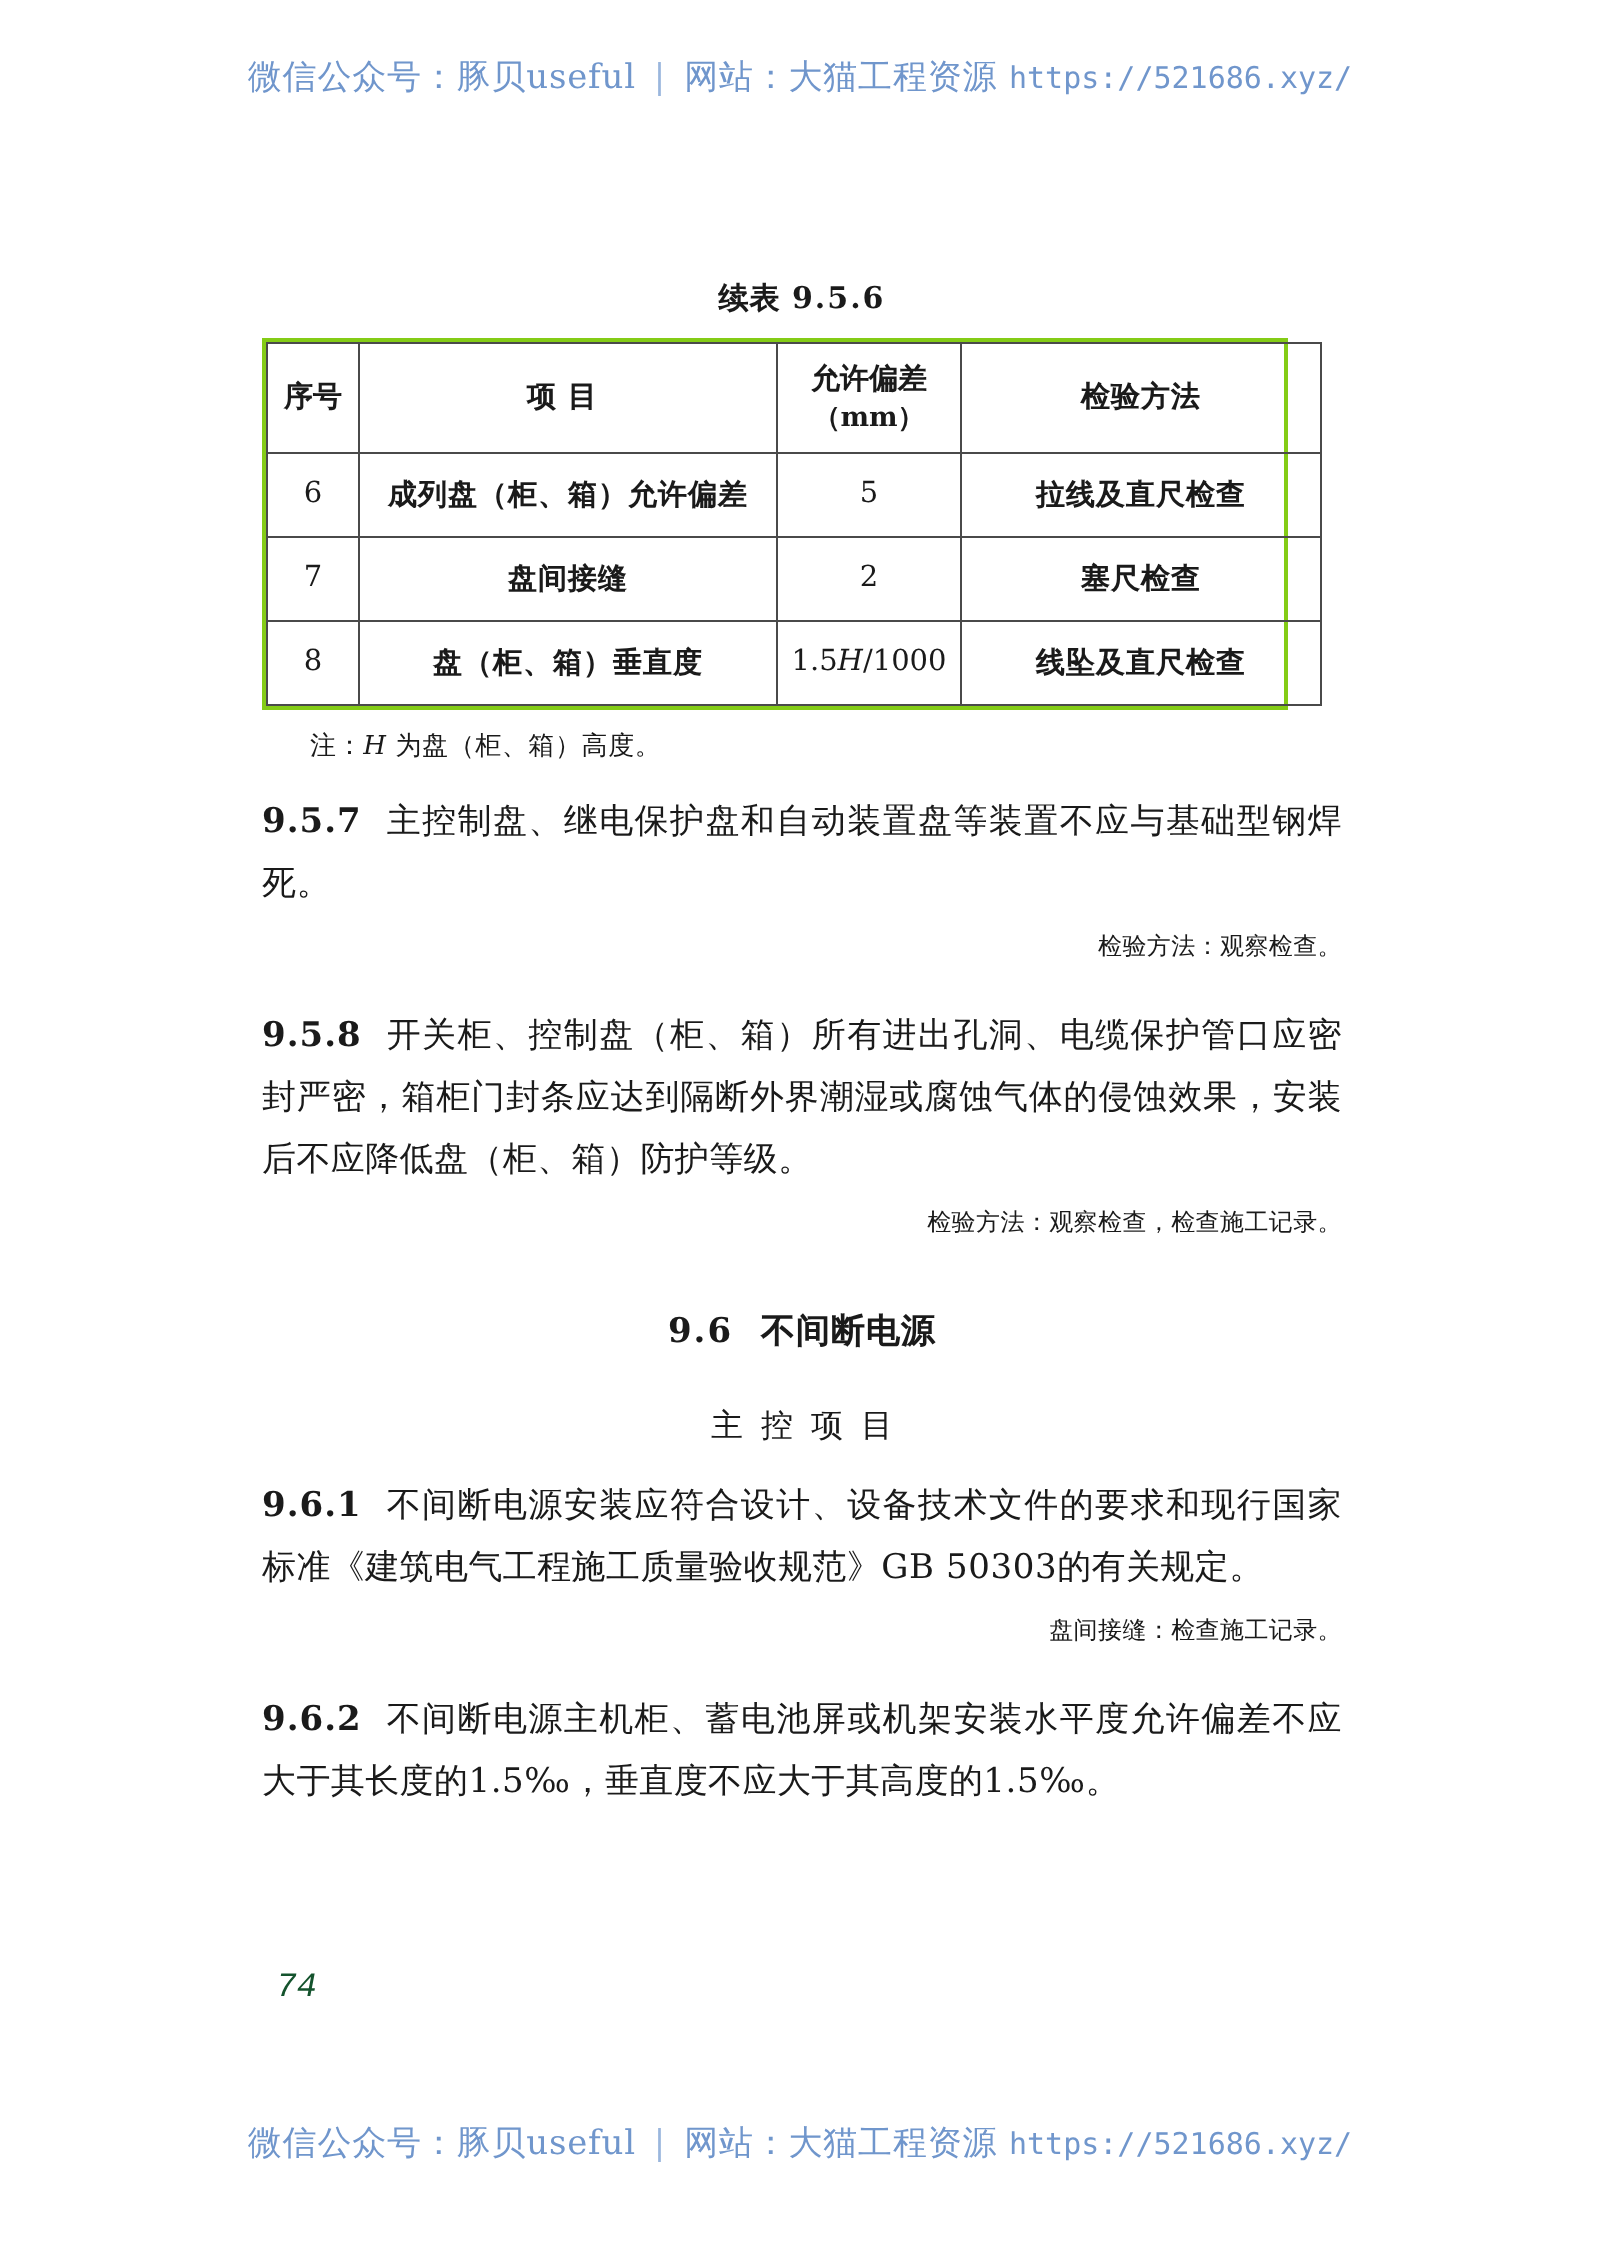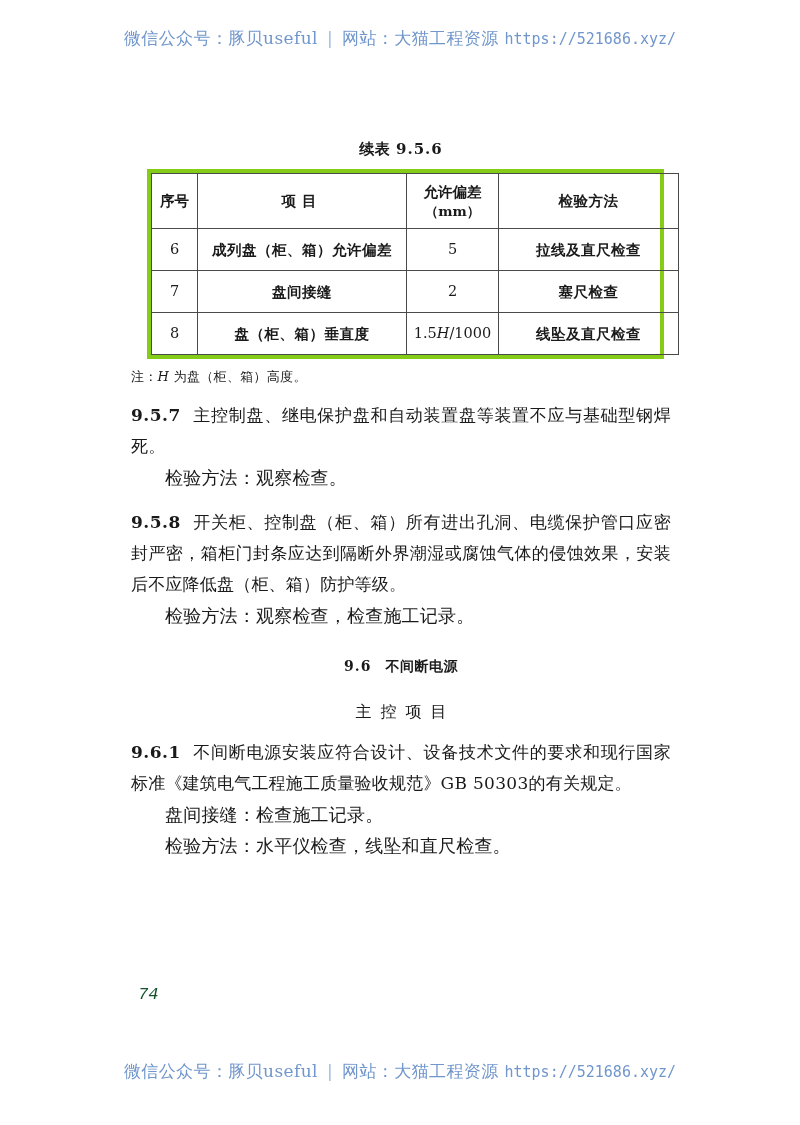--- a/index.html
+++ b/index.html
@@ -101,61 +101,62 @@
   table.spec tr.head td.c-dev { font-weight: bold; }
   table.spec td.c-no { font-weight: normal; }
   table.spec tr.head td.c-no { font-weight: bold; }
   .dev-unit { display: block; font-size: 13.5px; font-weight: bold; }
   .hdr-item { letter-spacing: 6px; }
   .ital { font-style: italic; }
 
   
   .table-wrap {
     width: 509px;
-    border: 4px solid #84cc16;
+    border: 2px solid #84cc16;
     box-sizing: content-box;
-    margin-left: 16px;
+    margin-left: 0;
   }
   .table-wrap table.spec { width: 509px; }
 
   .table-note {
     font-size: 13px;
-    margin: 9px 0 0 0;
+    margin: 9px 0 0 24px;
     letter-spacing: 0.3px;
   }
 
   
   p.clause {
     font-size: 17px;
     line-height: 31px;
     margin: 14px 0 0 0;
     text-align: justify;
     text-justify: inter-ideograph;
     letter-spacing: 0.2px;
   }
   p.clause .cnum {
     font-weight: bold;
     font-family: "DejaVu Serif", "Liberation Serif", serif;
     letter-spacing: 0.5px;
     margin-right: 12px;
   }
   p.method {
-    font-size: 18px;
+    font-size: 12px;
     line-height: 31px;
     margin: 0;
     text-indent: 34px;
     letter-spacing: 0.2px;
+    text-align: right;
   }
   .latin {
     font-family: "DejaVu Serif", "Liberation Serif", serif;
     letter-spacing: 0.3px;
   }
 
   h2.section {
-    font-size: 14px;
+    font-size: 17px;
     font-weight: bold;
     text-align: center;
     margin: 27px 0 0 0;
     letter-spacing: 0.5px;
   }
   h2.section .snum {
     margin-right: 14px;
     letter-spacing: 1px;
   }
   h3.subsection {
@@ -237,21 +238,21 @@
     <p class="method">检验方法：观察检查，检查施工记录。</p>
 
     <h2 class="section"><span class="snum">9.6</span><span>不间断电源</span></h2>
 
     <h3 class="subsection">主控项目</h3>
 
     <p class="clause"><span class="cnum">9.6.1</span><span>不间断电源安装应符合设计、设备技术文件的要求和现行国家标准《建筑电气工程施工质量验收规范》</span><span class="latin">GB 50303</span><span>的有关规定。</span></p>
     <p class="method">盘间接缝：检查施工记录。</p>
 
 
-    <p class="method">检验方法：水平仪检查，线坠和直尺检查。</p>
+    <p class="clause"><span class="cnum">9.6.2</span><span>不间断电源主机柜、蓄电池屏或机架安装水平度允许偏差不应大于其长度的</span><span class="latin">1.5‰</span><span>，垂直度不应大于其高度的</span><span class="latin">1.5‰</span><span>。</span></p>
 
   </div>
 
   <div class="page-number">74</div>
 
   <div class="watermark watermark-bottom">
     <span>微信公众号：豚贝useful</span><span class="wm-sep">|</span><span>网站：大猫工程资源</span>
     <span class="wm-url">https://521686.xyz/</span>
   </div>
 

